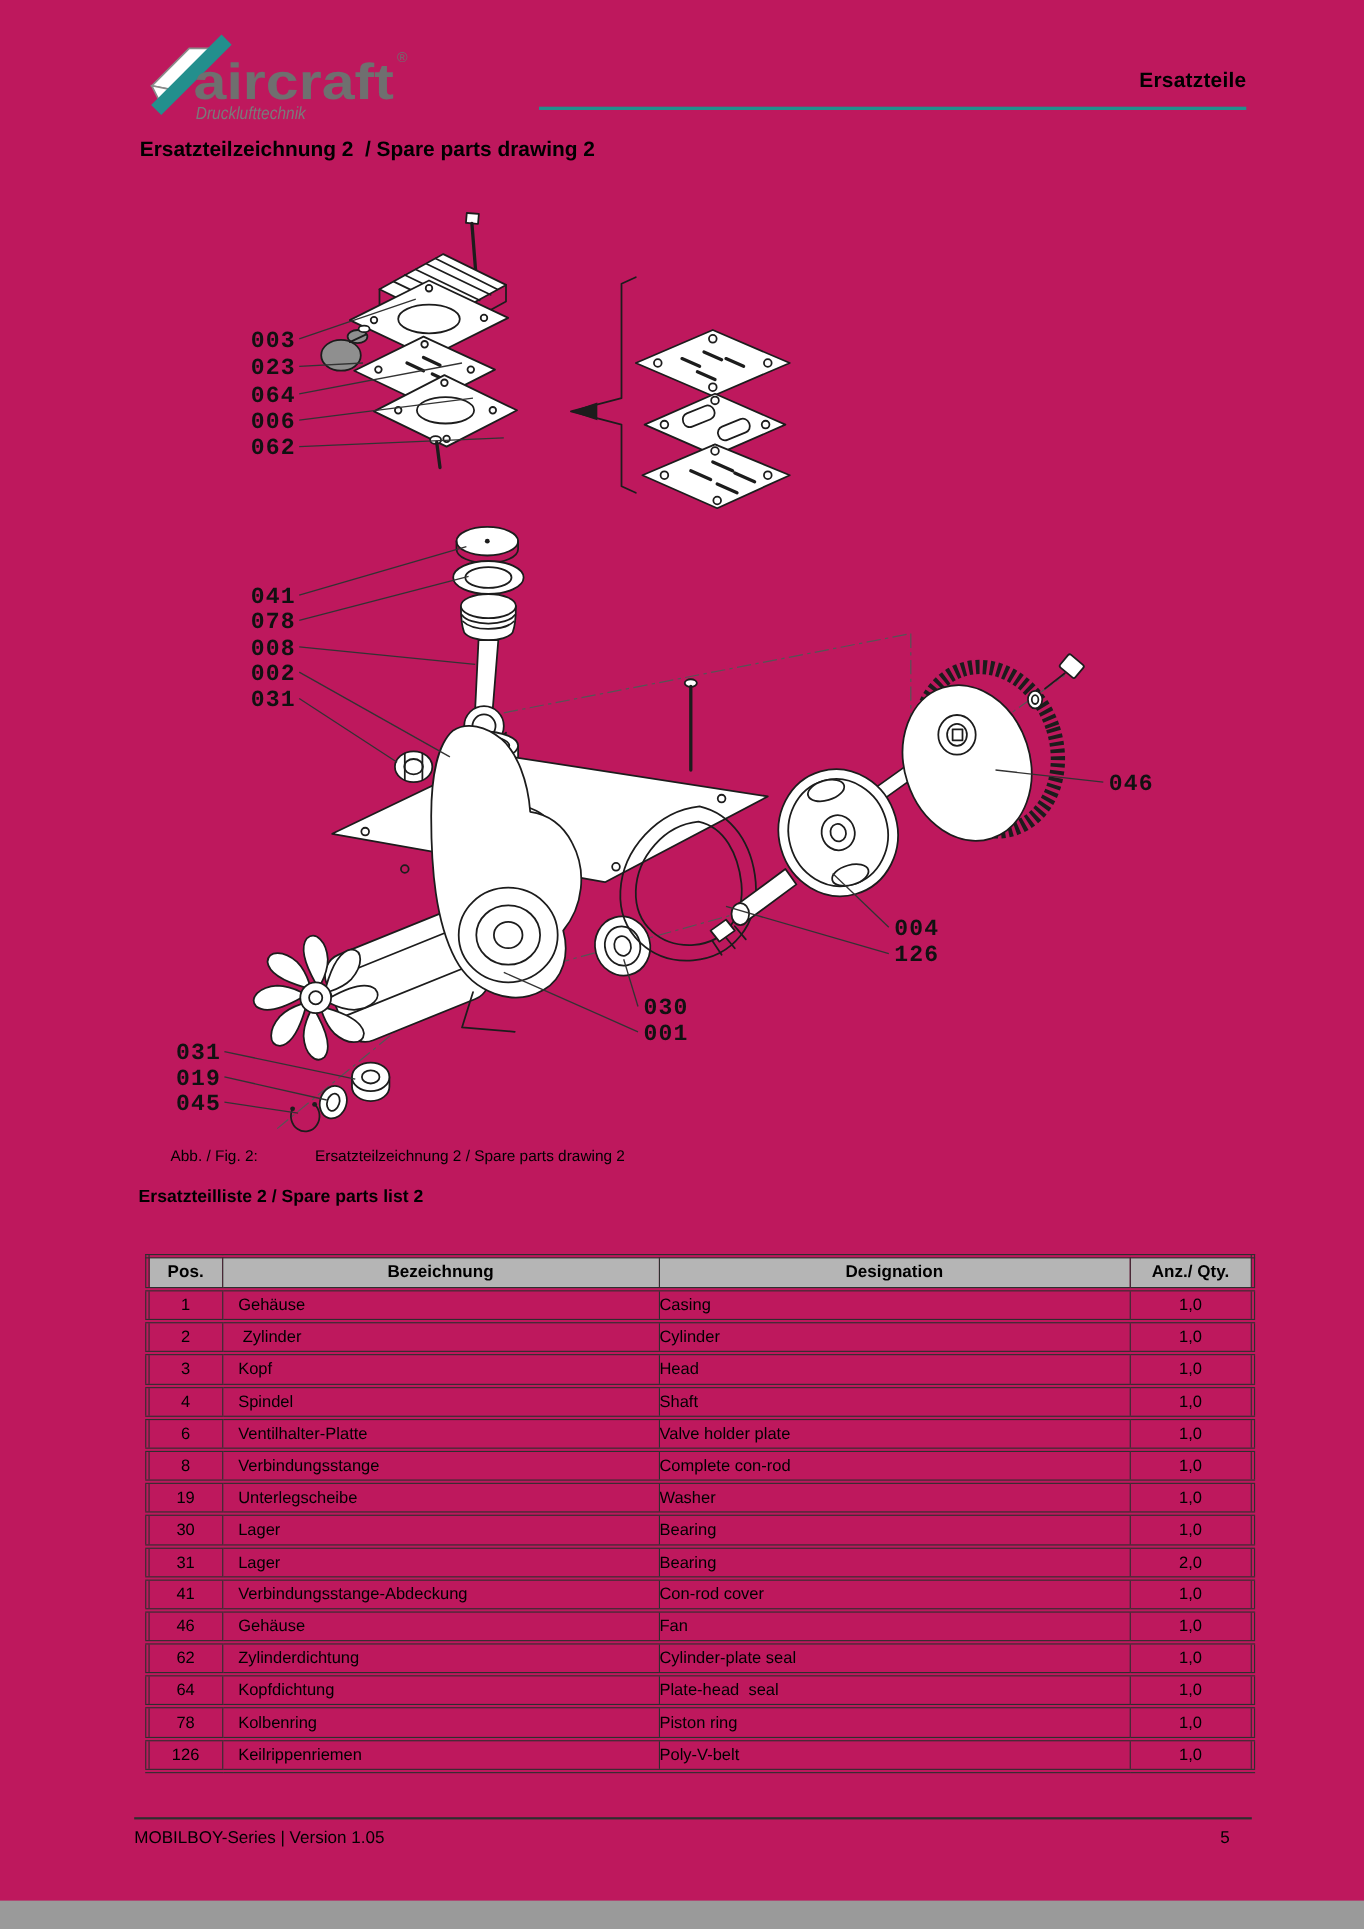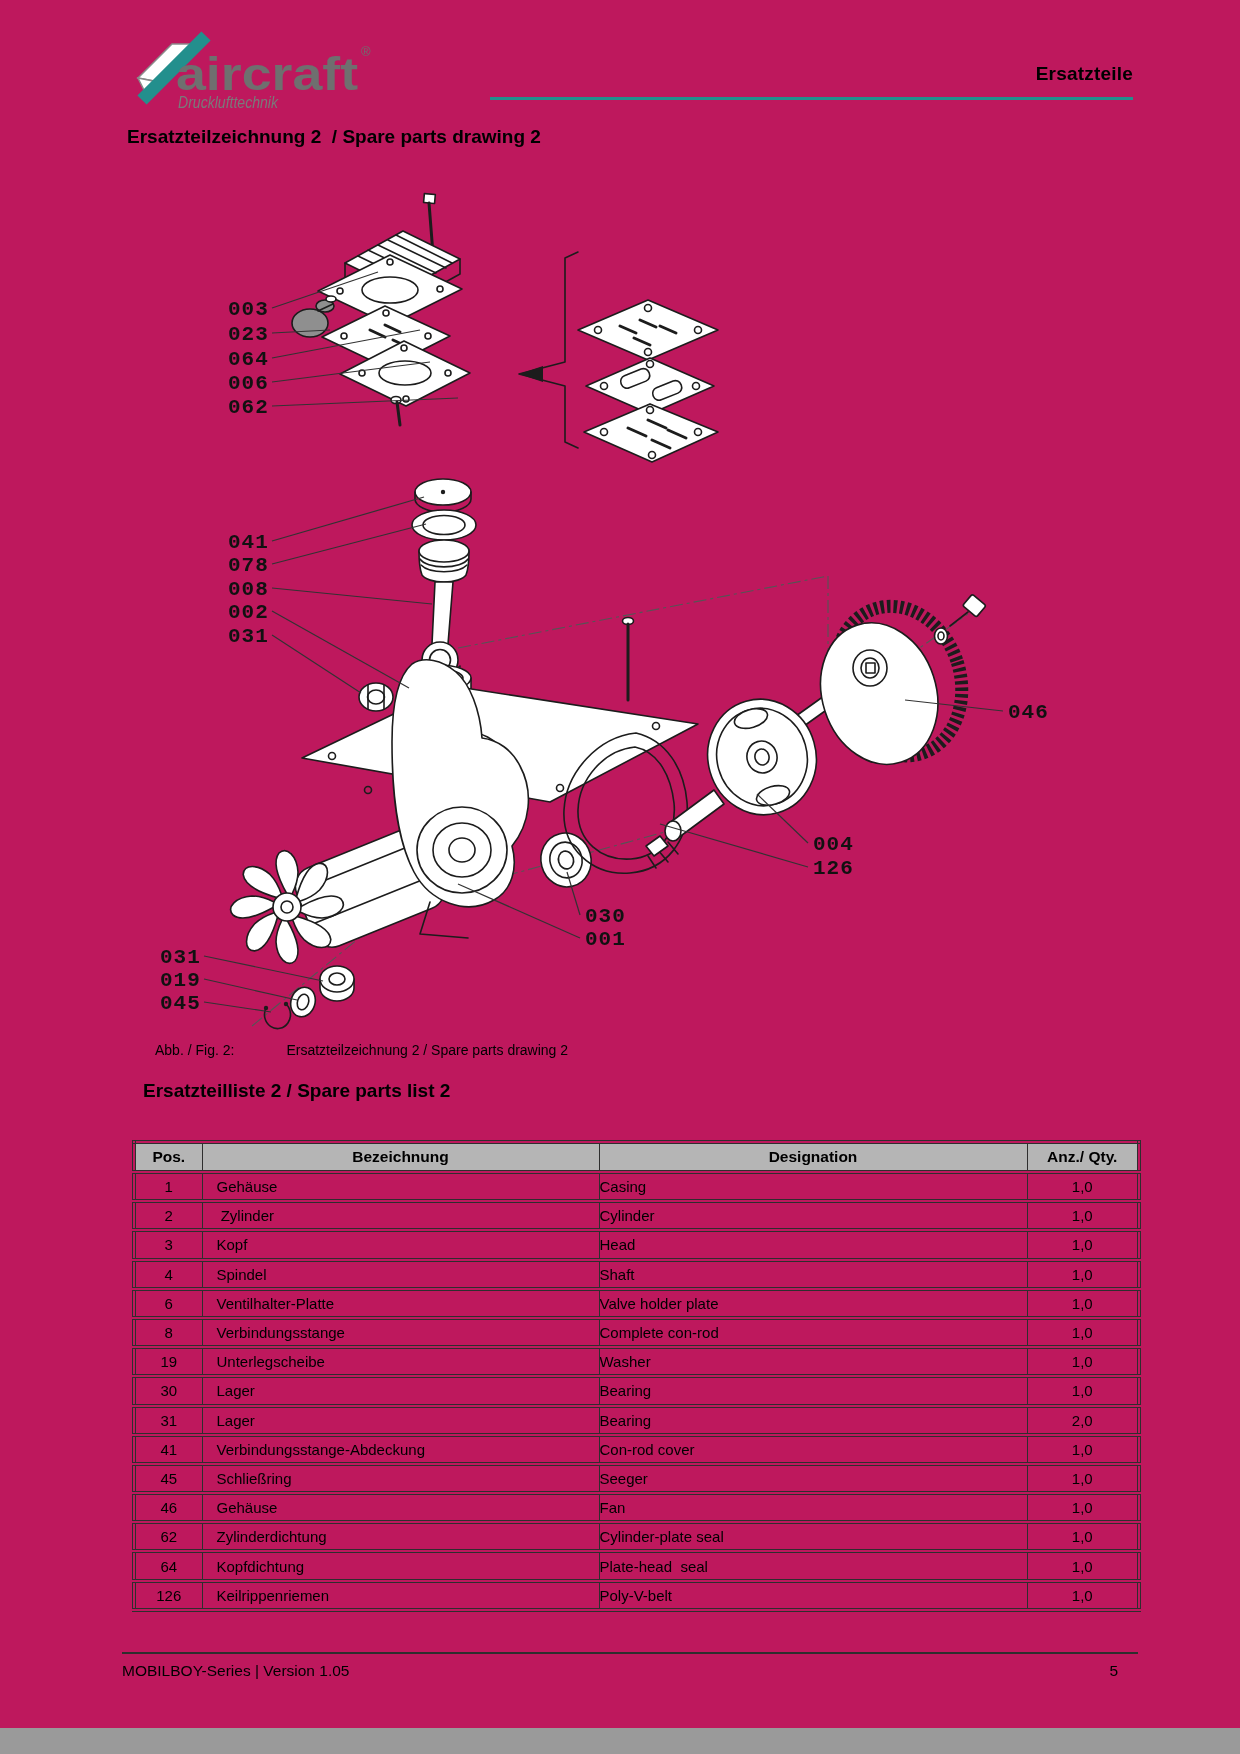--- a/index.html
+++ b/index.html
@@ -10,21 +10,21 @@
     overflow:hidden;
   }
 
   
   .logo-svg { position:absolute; left:110px; top:26px; width:280px; height:90px; }
   .section-label { position:absolute; top:63px; right:107px; font-size:19px; font-weight:bold; letter-spacing:.2px; }
   .header-rule { position:absolute; left:490px; top:97px; width:643px; height:3px; background:#238f8d; }
 
   
   .doc-title { position:absolute; left:127px; top:126px; font-size:19px; font-weight:bold; white-space:pre; }
-  .list-title { position:absolute; left:143px; top:1080px; font-size:19px; font-weight:bold; }
+  .list-title { position:absolute; left:126px; top:1080px; font-size:16px; font-weight:bold; }
 
   
   .diagram-svg { position:absolute; left:120px; top:168px; width:1000px; height:880px; }
   .ln { fill:none; stroke:#1c1c1c; stroke-width:1.6; stroke-linejoin:round; stroke-linecap:round; }
   .fw { fill:#ffffff; stroke:#1c1c1c; stroke-width:1.6; stroke-linejoin:round; }
   .fg { fill:#8f8f8f; stroke:#1c1c1c; stroke-width:1.6; stroke-linejoin:round; }
   .thick { stroke-width:3; }
   .dash { fill:none; stroke:#555; stroke-width:1.1; stroke-dasharray:13 4 3 4; }
   .tooth { fill:none; stroke:#1c1c1c; stroke-width:13; stroke-dasharray:3.5 3; }
   .leader { stroke:#333; stroke-width:1.2; }
@@ -426,41 +426,41 @@
           <td class="col-des">Bearing</td>
           <td class="col-qty">2,0</td>
         </tr>
         <tr>
           <td class="col-pos">41</td>
           <td class="col-bez">Verbindungsstange-Abdeckung</td>
           <td class="col-des">Con-rod cover</td>
           <td class="col-qty">1,0</td>
         </tr>
         <tr>
-          <td class="col-pos">45</td>
-          <td class="col-bez">Schließring</td>
-          <td class="col-des">Seeger</td>
-          <td class="col-qty">1,0</td>
-        </tr>
-        <tr>
           <td class="col-pos">46</td>
           <td class="col-bez">Gehäuse</td>
           <td class="col-des">Fan</td>
           <td class="col-qty">1,0</td>
         </tr>
         <tr>
           <td class="col-pos">62</td>
           <td class="col-bez">Zylinderdichtung</td>
           <td class="col-des">Cylinder-plate seal</td>
           <td class="col-qty">1,0</td>
         </tr>
         <tr>
           <td class="col-pos">64</td>
           <td class="col-bez">Kopfdichtung</td>
           <td class="col-des">Plate-head  seal</td>
+          <td class="col-qty">1,0</td>
+        </tr>
+        <tr>
+          <td class="col-pos">78</td>
+          <td class="col-bez">Kolbenring</td>
+          <td class="col-des">Piston ring</td>
           <td class="col-qty">1,0</td>
         </tr>
         <tr>
           <td class="col-pos">126</td>
           <td class="col-bez">Keilrippenriemen</td>
           <td class="col-des">Poly-V-belt</td>
           <td class="col-qty">1,0</td>
         </tr>
       </tbody>
   </table>

